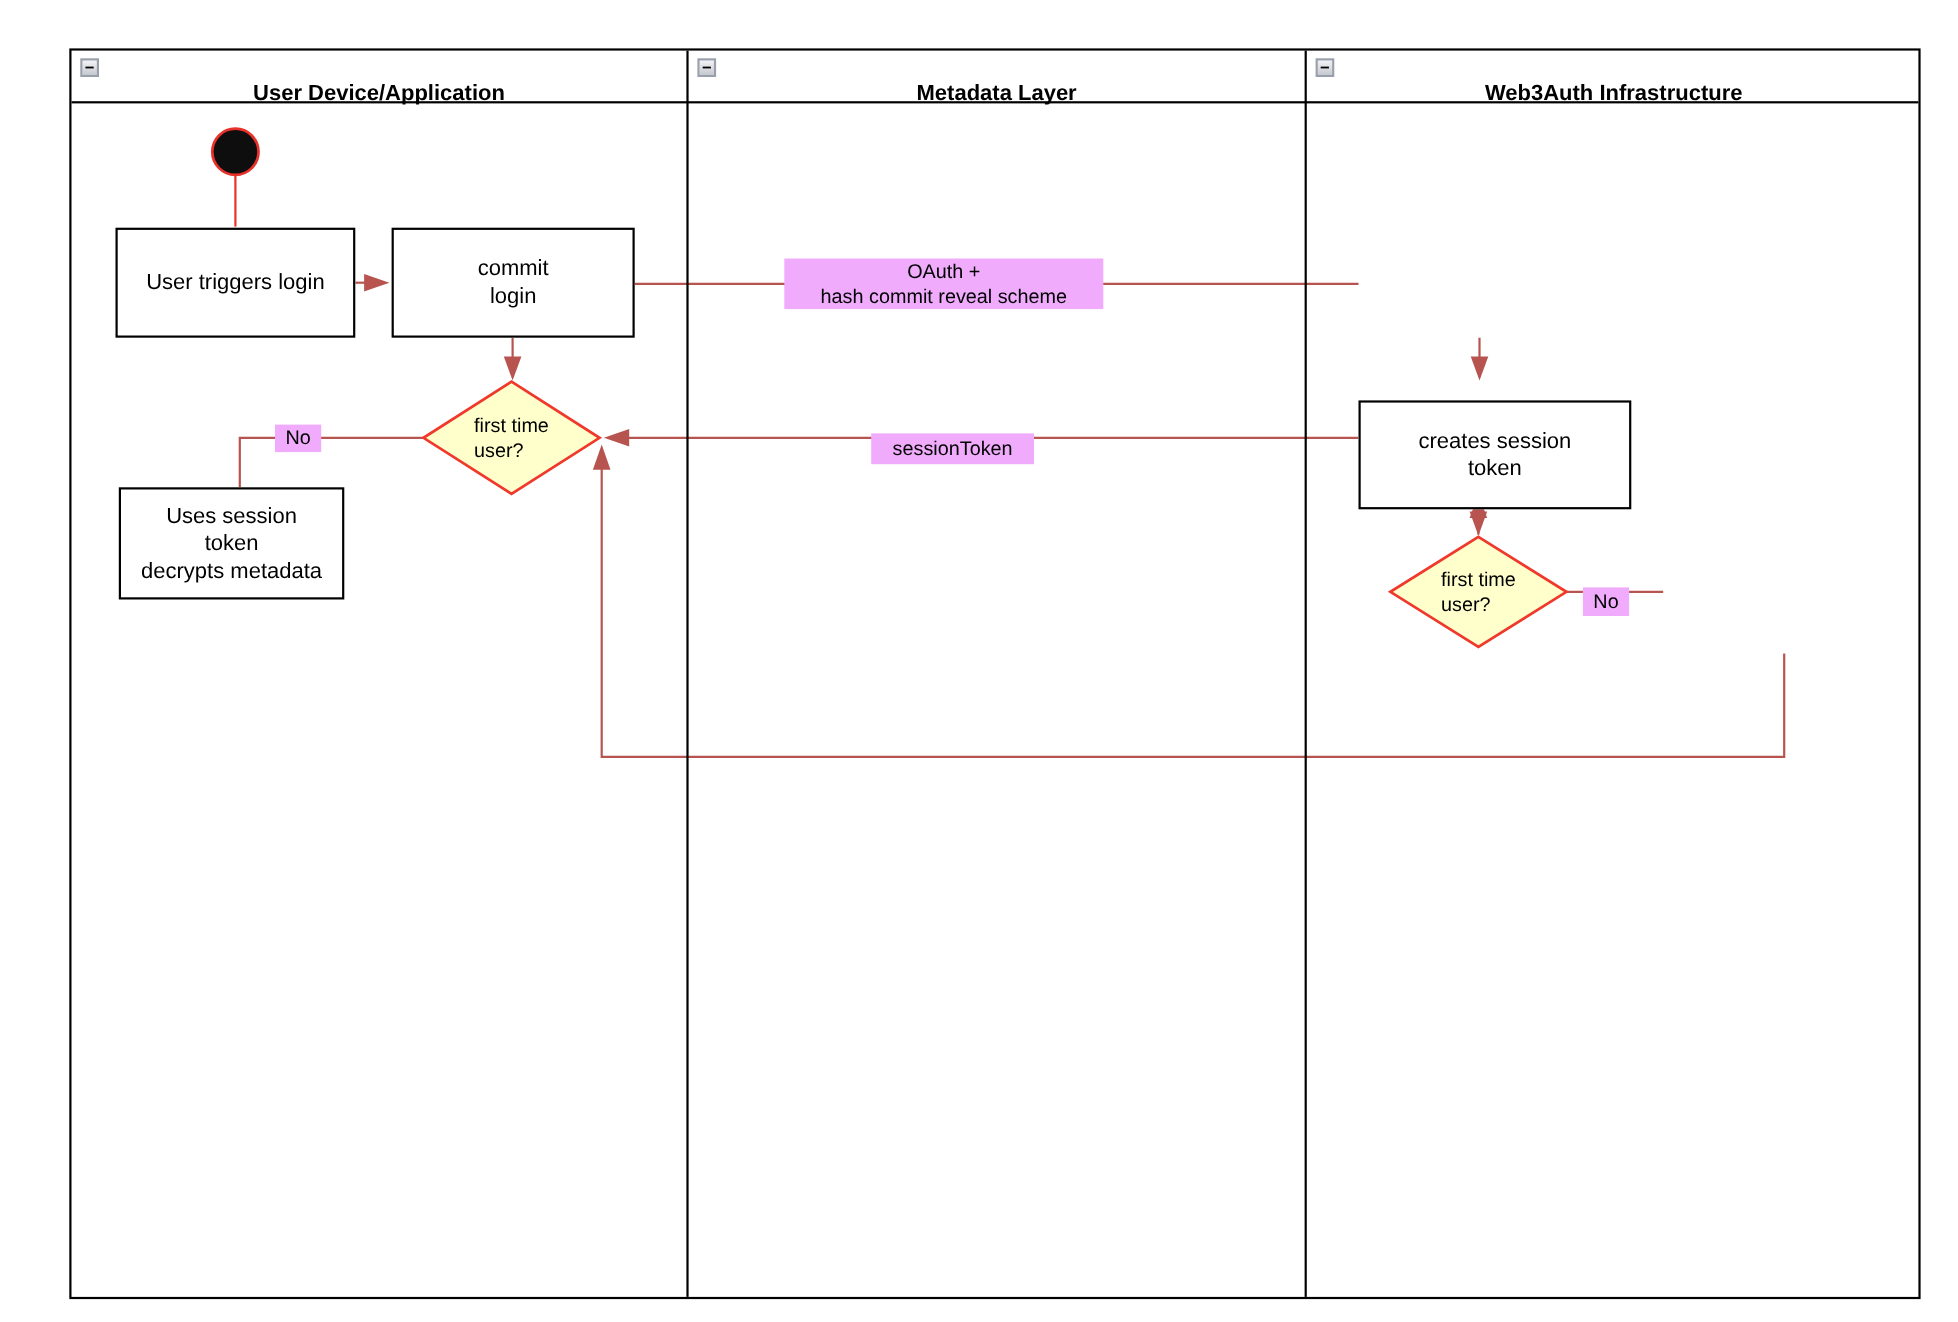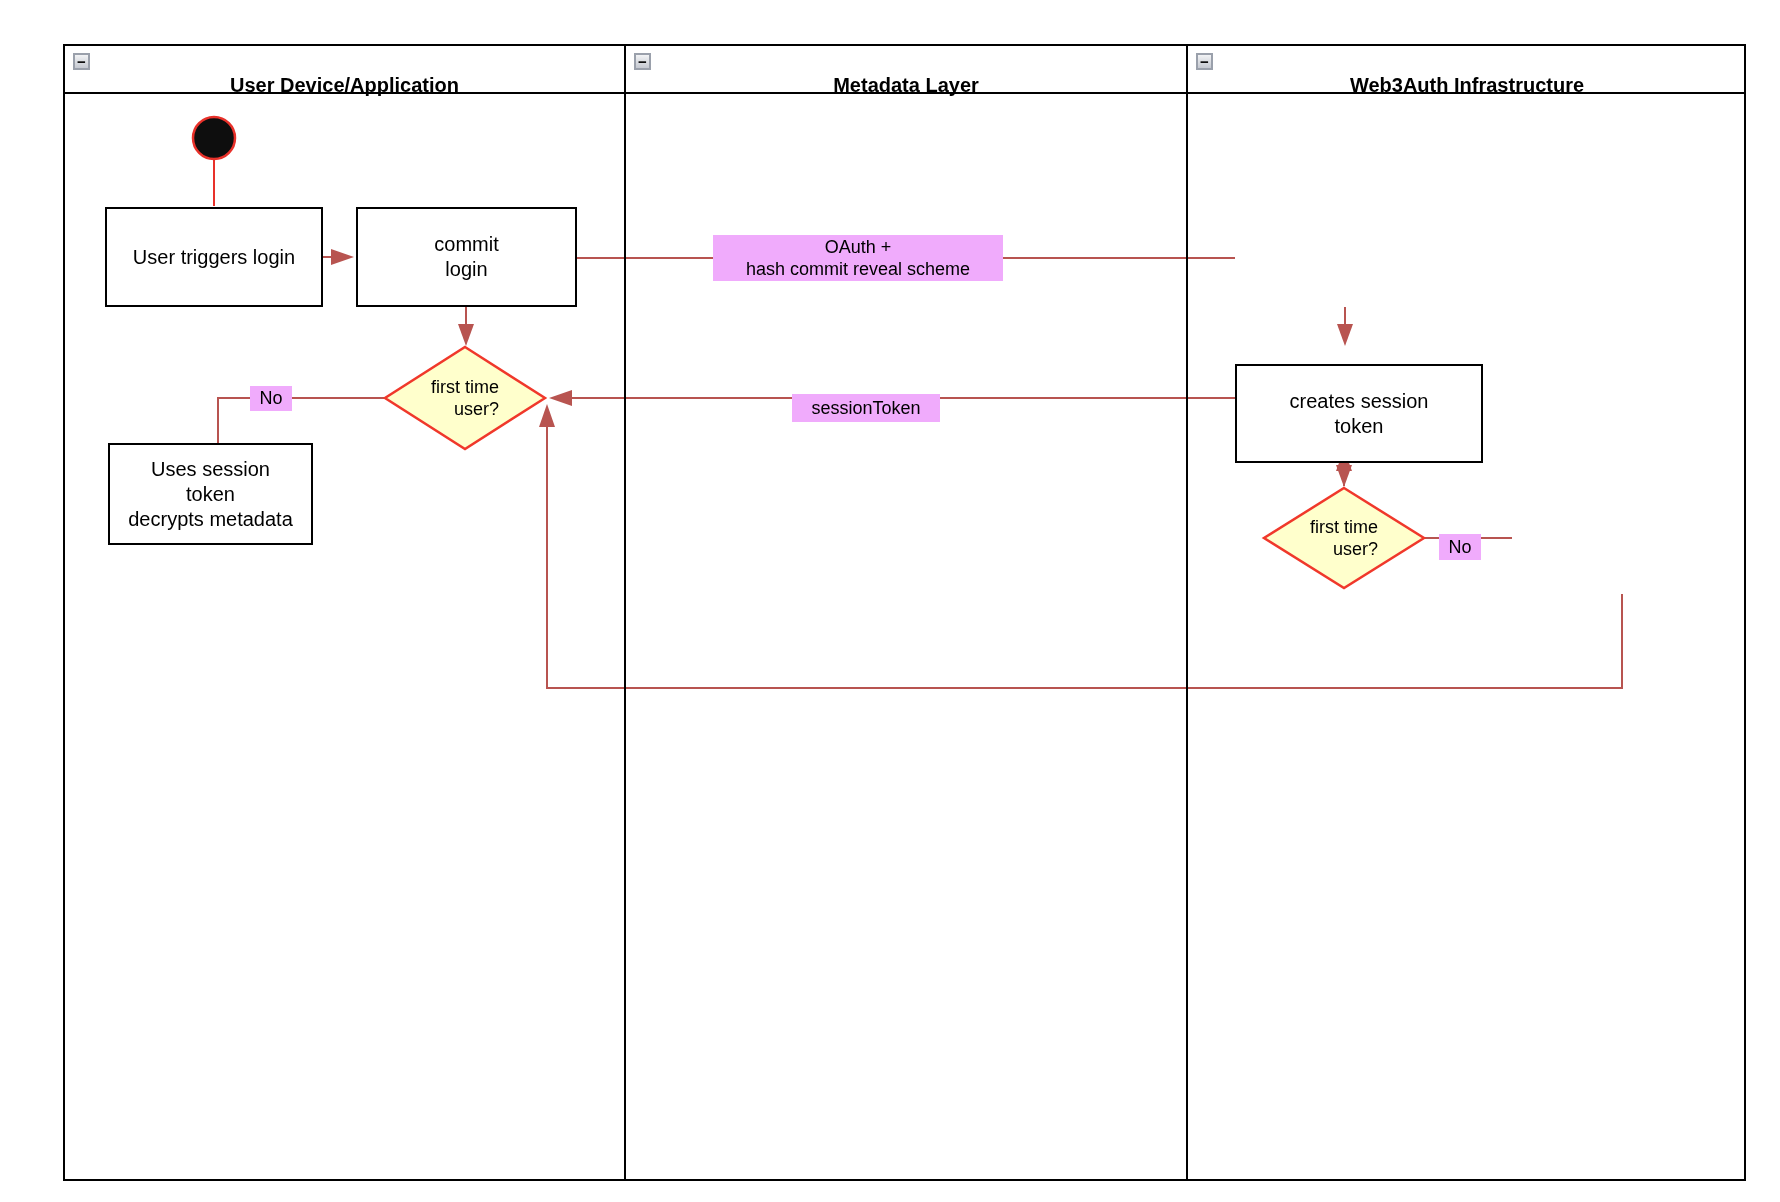--- a/index.html
+++ b/index.html
@@ -22,21 +22,21 @@
         border:2px solid #9aa0ab;background:linear-gradient(#f2f3f5,#c5c9d1);
         display:flex;align-items:center;justify-content:center;
         font-size:15px;font-weight:bold;line-height:1;color:#000;cursor:pointer;}
   .lane-header .collapse-btn{left:8px;}
 
   
   .box{position:absolute;box-sizing:border-box;background:#fff;border:2px solid var(--box-stroke,#000);
        display:flex;align-items:center;justify-content:center;text-align:center;
        font-size:20px;line-height:1.25;white-space:pre-line;}
   .diamond-label{position:absolute;display:flex;align-items:center;justify-content:center;
-       text-align:right;font-size:18px;line-height:1.25;white-space:pre-line;}
+       text-align:left;font-size:18px;line-height:1.25;white-space:pre-line;}
   .edge-label{position:absolute;background:#f0abfc;display:flex;align-items:center;justify-content:center;
        text-align:center;font-size:18px;line-height:1.25;white-space:pre-line;}
   svg.wires{position:absolute;left:0;top:0;width:1780px;height:1202px;}
 </style>
 </head>
 <body>
 
 <div class="canvas">
 
   <svg class="wires" viewBox="0 0 1780 1202">

